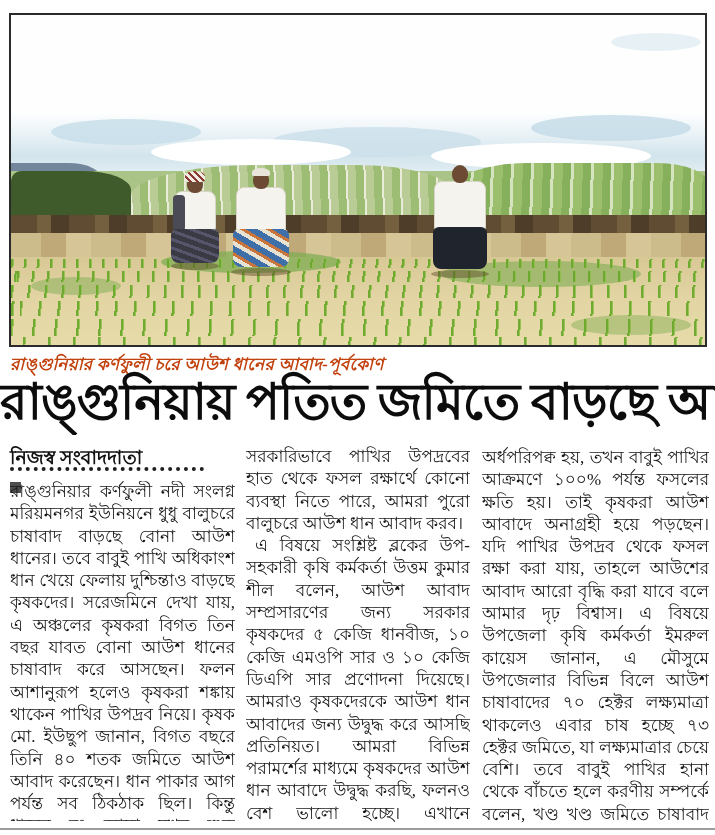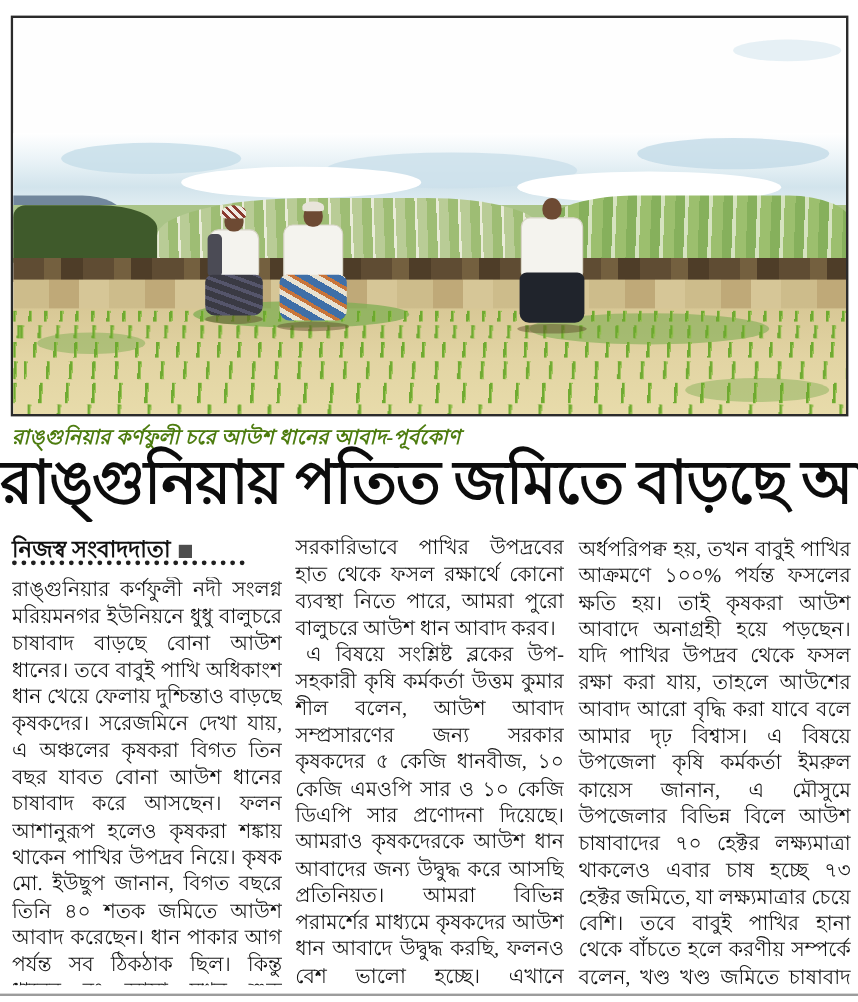--- a/index.html
+++ b/index.html
@@ -96,32 +96,32 @@
   .pB { left:218px; top:156px; width:64px; height:102px; }
   .pB .p-torso { width:50px; height:48px; }
   .pB .p-legs { top:58px; width:56px; height:38px; background:repeating-linear-gradient(30deg,#3f6fa8 0 6px,#e8e2d2 6px 10px,#c8743a 10px 13px); }
   .pC { left:418px; top:150px; width:62px; height:110px; }
   .pC .p-torso { width:52px; height:52px; }
   .pC .p-legs { top:62px; width:54px; height:42px; background:#20242c; }
 
   
   .caption {
     position:absolute; left:10px; top:351px; width:690px;
-    font-size:17px; font-style:italic; font-weight:600; color:#4d7c0f;
+    font-size:17px; font-style:italic; font-weight:600; color:#c2410c;
     letter-spacing:.2px; white-space:nowrap;
   }
   .headline {
     position:absolute; left:0; top:371px; width:715px; height:64px;
     font-size:50px; line-height:62px; font-weight:700; color:#0c0c0c;
     letter-spacing:-1px; white-space:nowrap; overflow:hidden;
   }
   .byline-row {
     position:absolute; left:10px; top:443px; width:228px;
     font-size:19px; font-weight:700; color:#111;
-    display:flex; align-items:center; gap:7px; white-space:nowrap;
+    display:flex; gap:7px; white-space:nowrap;flex-direction:column;
   }
   .sq-bullet { display:inline-block; width:11px; height:11px; background:#4d4d4d; flex:0 0 auto; }
   .dotted-sep {
     position:absolute; left:10px; top:467px; width:194px; height:0;
     border-bottom:4px dotted #1f1f1f;
   }
 
   .col {
     position:absolute; font-size:17px; line-height:22.3px; text-align:justify;
     color:#161616; overflow:hidden;

